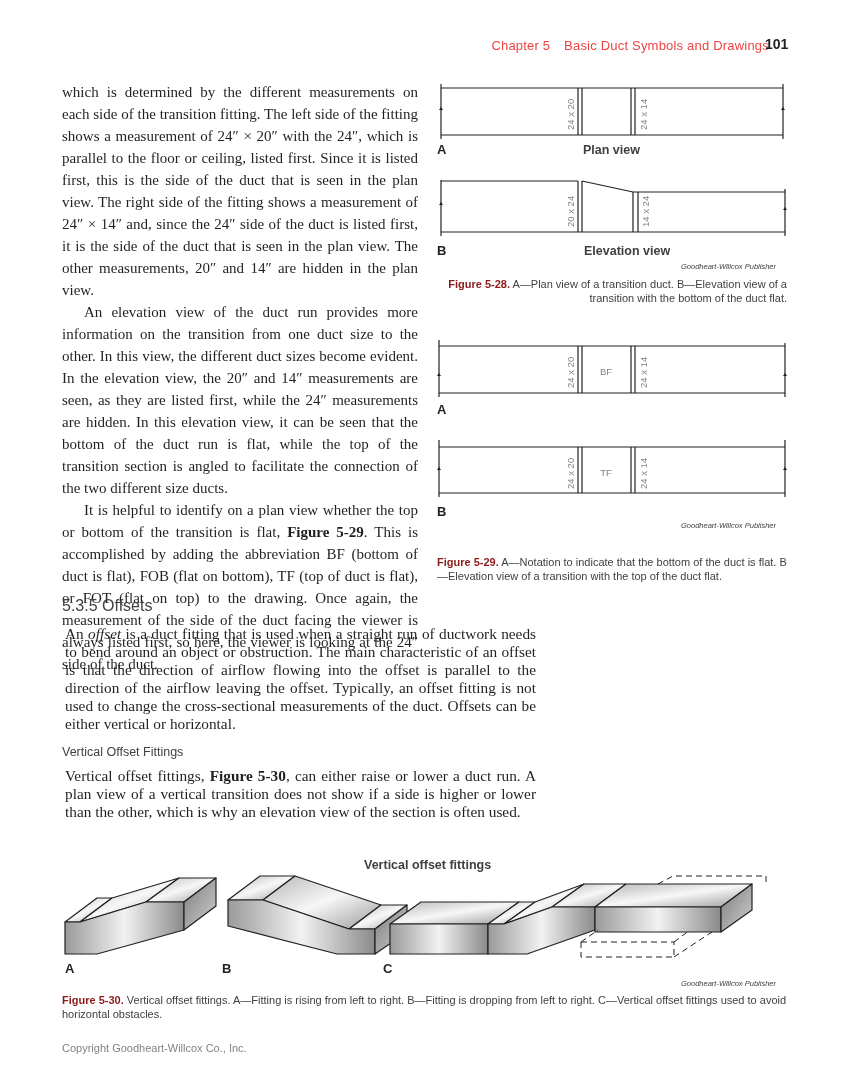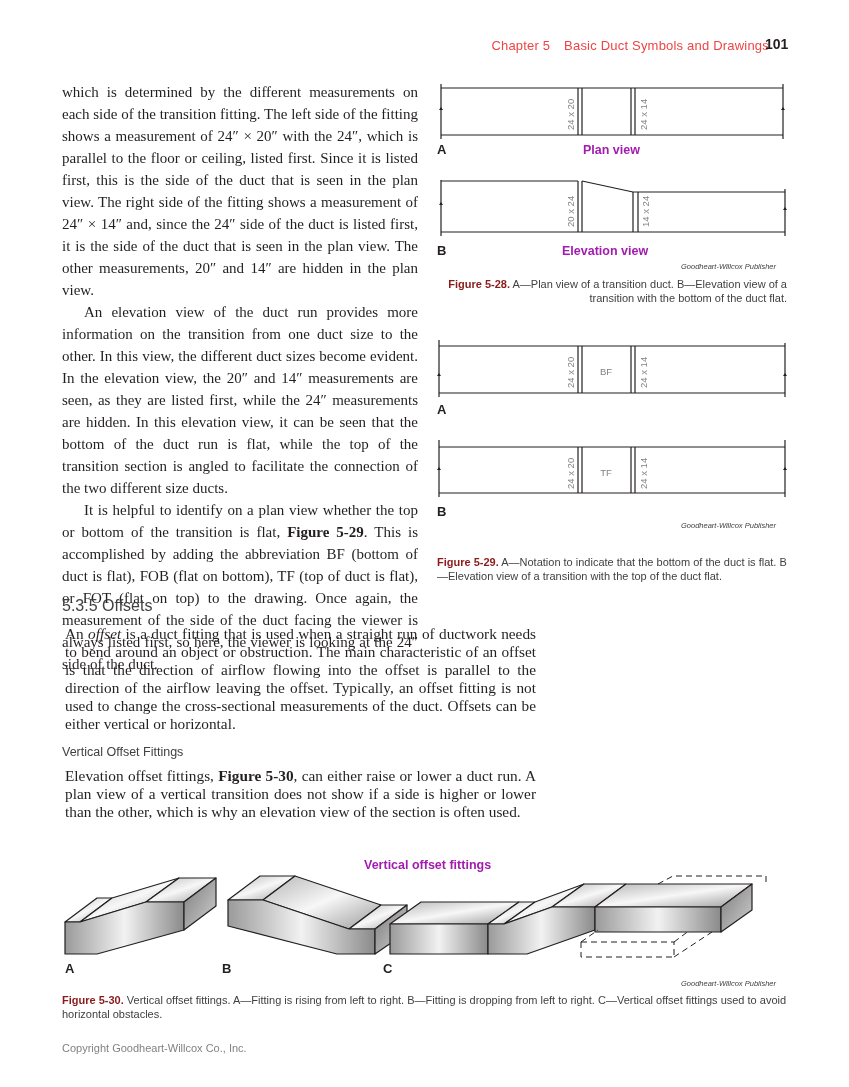--- a/index.html
+++ b/index.html
@@ -17,21 +17,21 @@
 
   .full-width { position: absolute; left: 62px; width: 477px; font-size: 15.3px; line-height: 18.1px; text-align: justify; }
   .full-width p { margin: 3px; }
 
   .h3 { position: absolute; left: 62px; top: 597px; font-size: 16px; color: #414042; }
   .h4 { position: absolute; left: 62px; top: 745px; font-size: 12.5px; color: #414042; }
 
   .fig { position: absolute; }
   .fig svg text { font-family: "Liberation Sans", "DejaVu Sans", sans-serif; }
   .label-letter { position: absolute; font-size: 13px; font-weight: bold; color: #231f20; }
-  .view-title { position: absolute; font-size: 12.5px; font-weight: bold; color: #a21caf; }
+  .view-title { position: absolute; font-size: 12.5px; font-weight: bold; color: #404040; }
   .credit { position: absolute; font-size: 7.5px; font-style: italic; color: #414042; text-align: right; }
   .caption { position: absolute; font-size: 11px; line-height: 14px; color: #414042; }
   .caption .fignum { color: #8b1a1a; font-weight: bold; }
 
   .copyright { position: absolute; left: 62px; top: 1042px; font-size: 11px; color: #808285; }
   b.ref { font-weight: bold; }
 </style>
 </head>
 <body>
 
@@ -81,21 +81,21 @@
       <text transform="translate(138,46) rotate(-90)">24 x 20</text>
       <text transform="translate(211,46) rotate(-90)">24 x 14</text>
       <text transform="translate(138,143) rotate(-90)">20 x 24</text>
       <text transform="translate(213,143) rotate(-90)">14 x 24</text>
     </g>
   </svg>
 </div>
 <div class="label-letter sans" style="left:437px; top:142px;">A</div>
 <div class="view-title sans" style="left:583px; top:143px;">Plan view</div>
 <div class="label-letter sans" style="left:437px; top:243px;">B</div>
-<div class="view-title sans" style="left:562px; top:244px;">Elevation view</div>
+<div class="view-title sans" style="left:584px; top:244px;">Elevation view</div>
 <div class="credit sans" style="left:681px; top:262px;">Goodheart-Willcox Publisher</div>
 <div class="caption sans" style="left:437px; top:277px; width:350px;text-align:right;"><span class="fignum">Figure 5-28.</span><span> A—Plan view of a transition duct. B—Elevation view of a transition with the bottom of the duct flat.</span></div>
 
 <div class="fig" style="left:436px; top:340px; width:352px; height:160px;text-align:right;">
   <svg width="352" height="160" viewBox="0 0 352 160">
     <g stroke="#231f20" stroke-width="1.2" fill="none">
       <line x1="3" y1="0" x2="3" y2="57"></line>
       <line x1="3" y1="6" x2="349" y2="6"></line>
       <line x1="3" y1="53" x2="349" y2="53"></line>
       <line x1="349" y1="3" x2="349" y2="57"></line>
@@ -133,21 +133,21 @@
 <div class="label-letter sans" style="left:437px; top:504px;">B</div>
 <div class="credit sans" style="left:681px; top:521px;">Goodheart-Willcox Publisher</div>
 <div class="caption sans" style="left:437px; top:537px; width:350px;margin-top:18px;"><span class="fignum">Figure 5-29.</span><span> A—Notation to indicate that the bottom of the duct is flat. B—Elevation view of a transition with the top of the duct flat.</span></div>
 
 <div class="h3 sans">5.3.5 Offsets</div>
 <div class="full-width serif" style="top:622px;">
   <p><span>An </span><i>offset</i><span> is a duct fitting that is used when a straight run of ductwork needs to bend around an object or obstruction. The main characteristic of an offset is that the direction of airflow flowing into the offset is parallel to the direction of the airflow leaving the offset. Typically, an offset fitting is not used to change the cross-sectional measurements of the duct. Offsets can be either vertical or horizontal.</span></p>
 </div>
 <div class="h4 sans">Vertical Offset Fittings</div>
 <div class="full-width serif" style="top:764px;">
-  <p><span>Elevation offset fittings, </span><b class="ref">Figure 5-30</b><span>, can either raise or lower a duct run. A plan view of a vertical transition does not show if a side is higher or lower than the other, which is why an elevation view of the section is often used.</span></p>
+  <p><span>Vertical offset fittings, </span><b class="ref">Figure 5-30</b><span>, can either raise or lower a duct run. A plan view of a vertical transition does not show if a side is higher or lower than the other, which is why an elevation view of the section is often used.</span></p>
 </div>
 
 <div class="view-title sans" style="left:364px; top:858px;">Vertical offset fittings</div>
 <div class="fig" style="left:60px; top:870px; width:730px; height:90px;">
   <svg width="730" height="90" viewBox="0 0 730 90">
     <defs>
       <linearGradient id="metal" x1="0" y1="0" x2="1" y2="0">
         <stop offset="0" stop-color="#9a9a9a"></stop>
         <stop offset="0.5" stop-color="#f2f2f2"></stop>
         <stop offset="1" stop-color="#8a8a8a"></stop>

